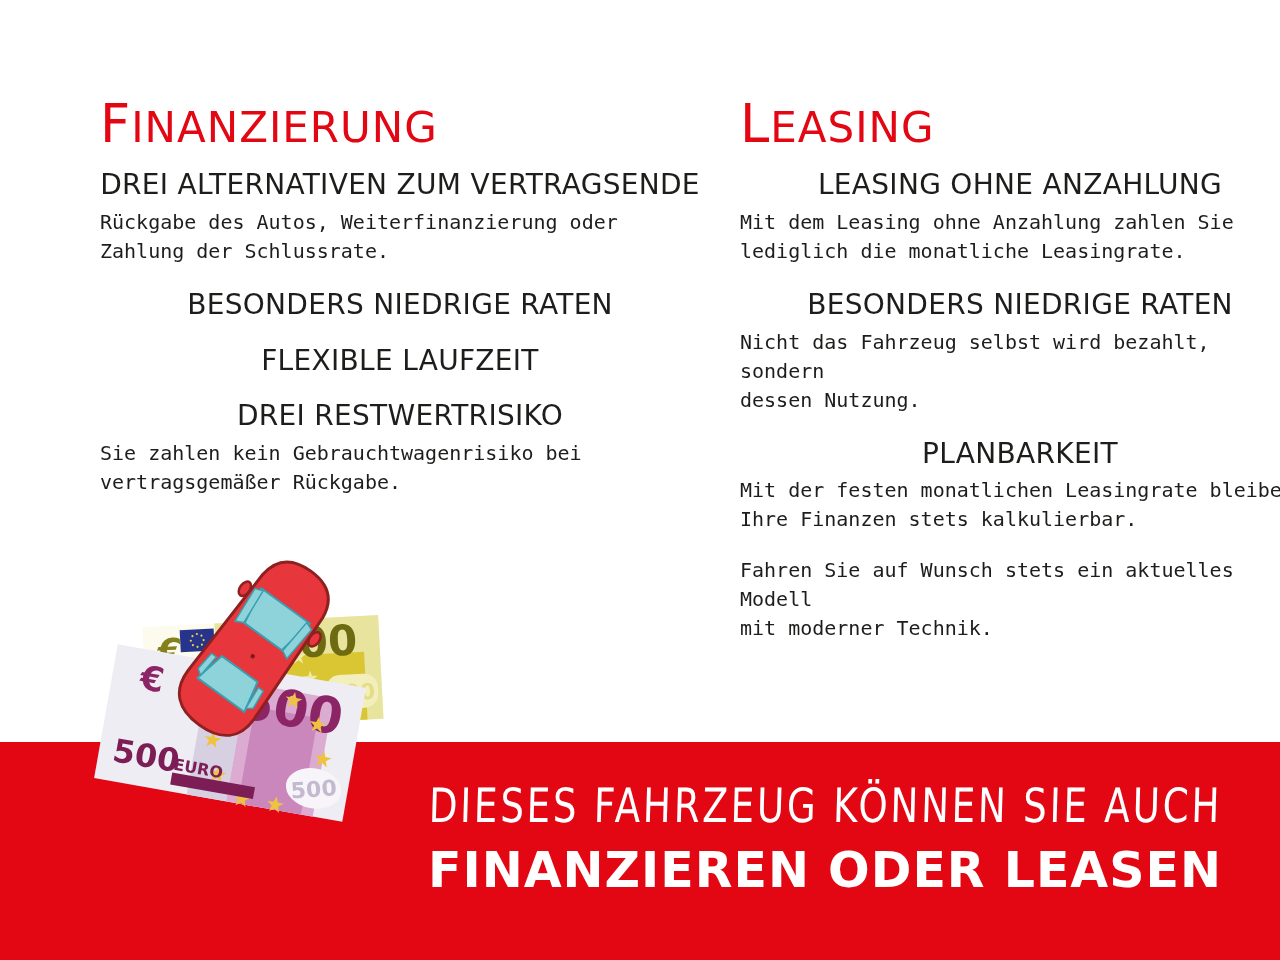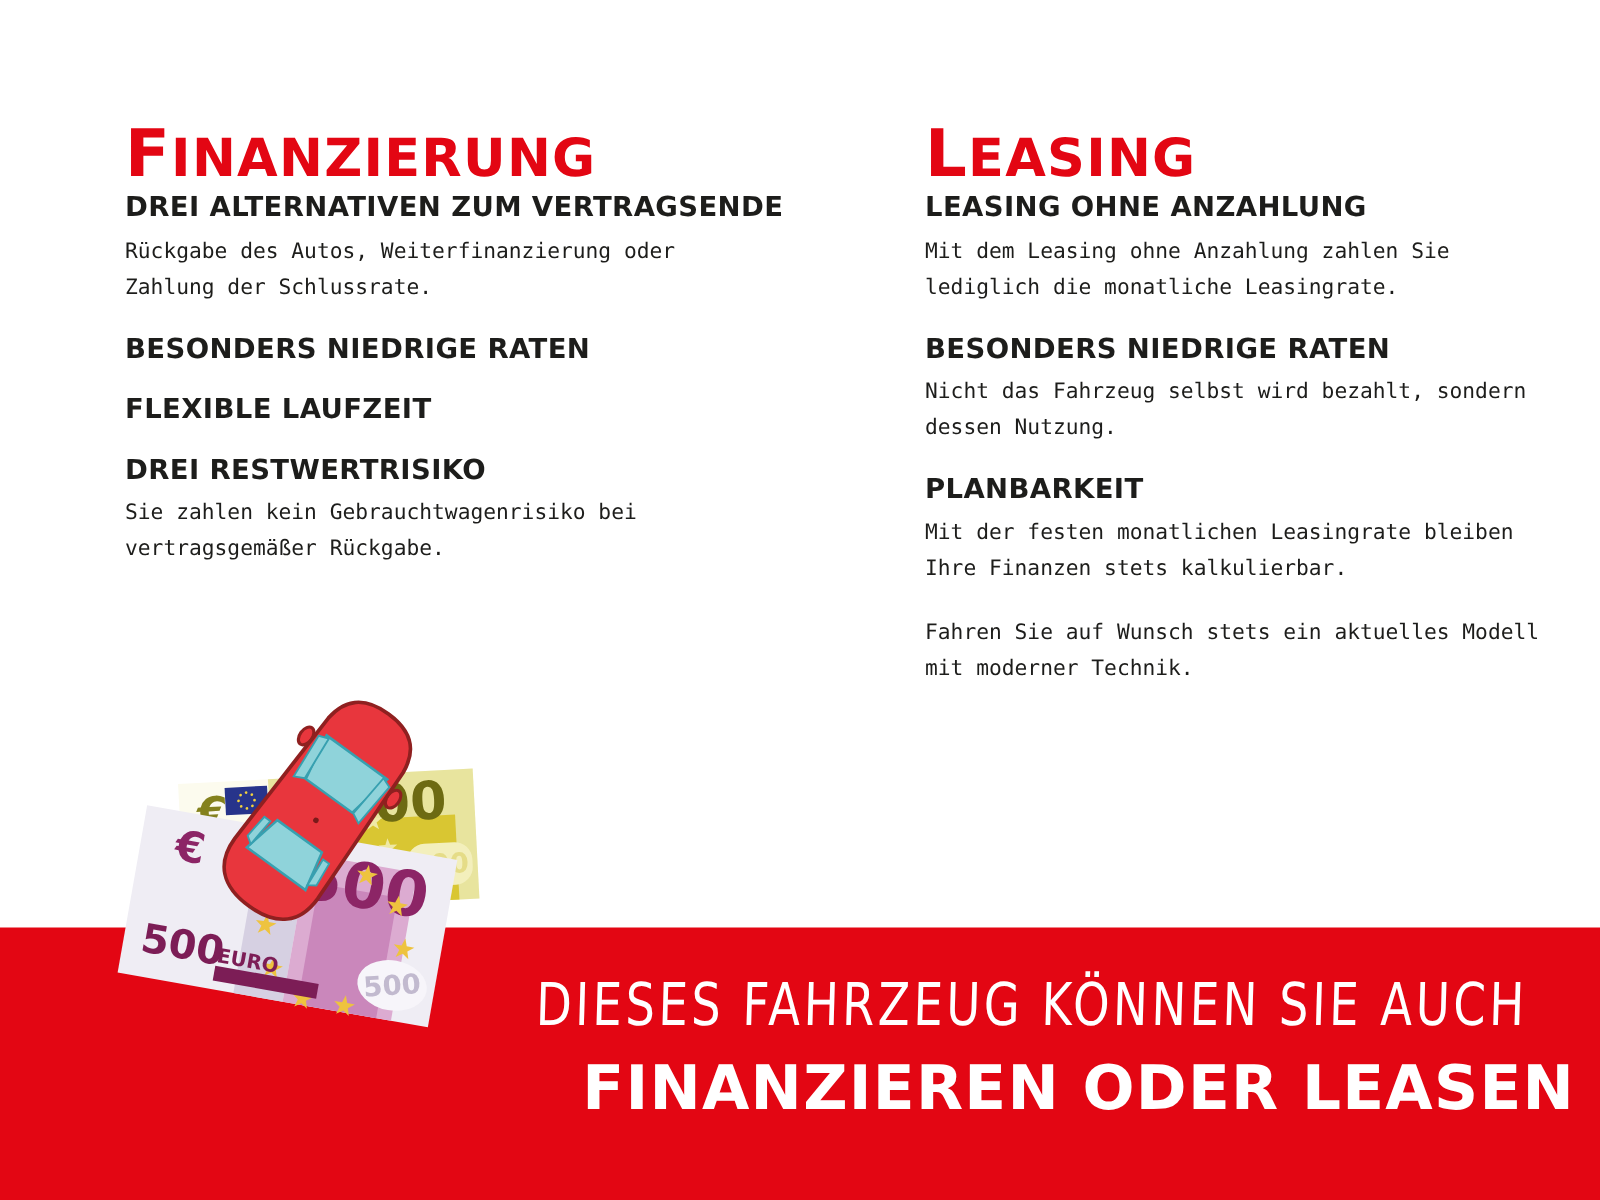--- a/index.html
+++ b/index.html
@@ -16,37 +16,39 @@
     color:var(--heading-text,#1d1d1b);
     position:relative;
     overflow:hidden;
   }
   .col{position:absolute;top:94px;z-index:2;}
   .col-left{left:100px;width:600px;}
   .col-right{left:740px;width:560px;}
   .col-title{
     color:var(--accent-red,#e30613);
     font-size:42px;
-    font-weight:700;
+    font-weight:400;
     letter-spacing:1px;
     line-height:1.15;
+    margin-bottom:14px;
   }
   .col-title::first-letter{font-size:1.25em;}
   .benefit{margin-bottom:22px;}
   .benefit h2{
-    font-size:22px;
-    font-weight:700;
+    font-size:28px;
+    font-weight:400;
     letter-spacing:.3px;
     line-height:1.2;
     margin-bottom:6px;
     color:var(--heading-text,#1d1d1b);
+    text-align:center;
   }
   .benefit p{
     font-family:"DejaVu Sans Mono","Liberation Mono",monospace;
-    font-size:17px;
+    font-size:20px;
     line-height:29px;
     white-space:pre-line;
     color:var(--heading-text,#1d1d1b);
   }
   .red-banner{
     position:absolute;
     left:0;top:742px;
     width:1280px;height:218px;
     background:var(--banner-background,#e30613);
     z-index:1;
@@ -64,21 +66,20 @@
     transform:scale(.93,1.18) skewX(-2deg);
     transform-origin:center;
     white-space:nowrap;
   }
   .banner-line2{
     margin-top:14px;
     font-size:49px;
     font-weight:800;
     letter-spacing:1px;
     white-space:nowrap;
-    text-align:right;
   }
   .illustration{
     position:absolute;
     left:85px;top:565px;
     width:320px;height:260px;
     z-index:3;
     overflow:visible;
   }
   .note-num{font-family:"DejaVu Sans","Liberation Sans",sans-serif;font-weight:800;}
 </style>

